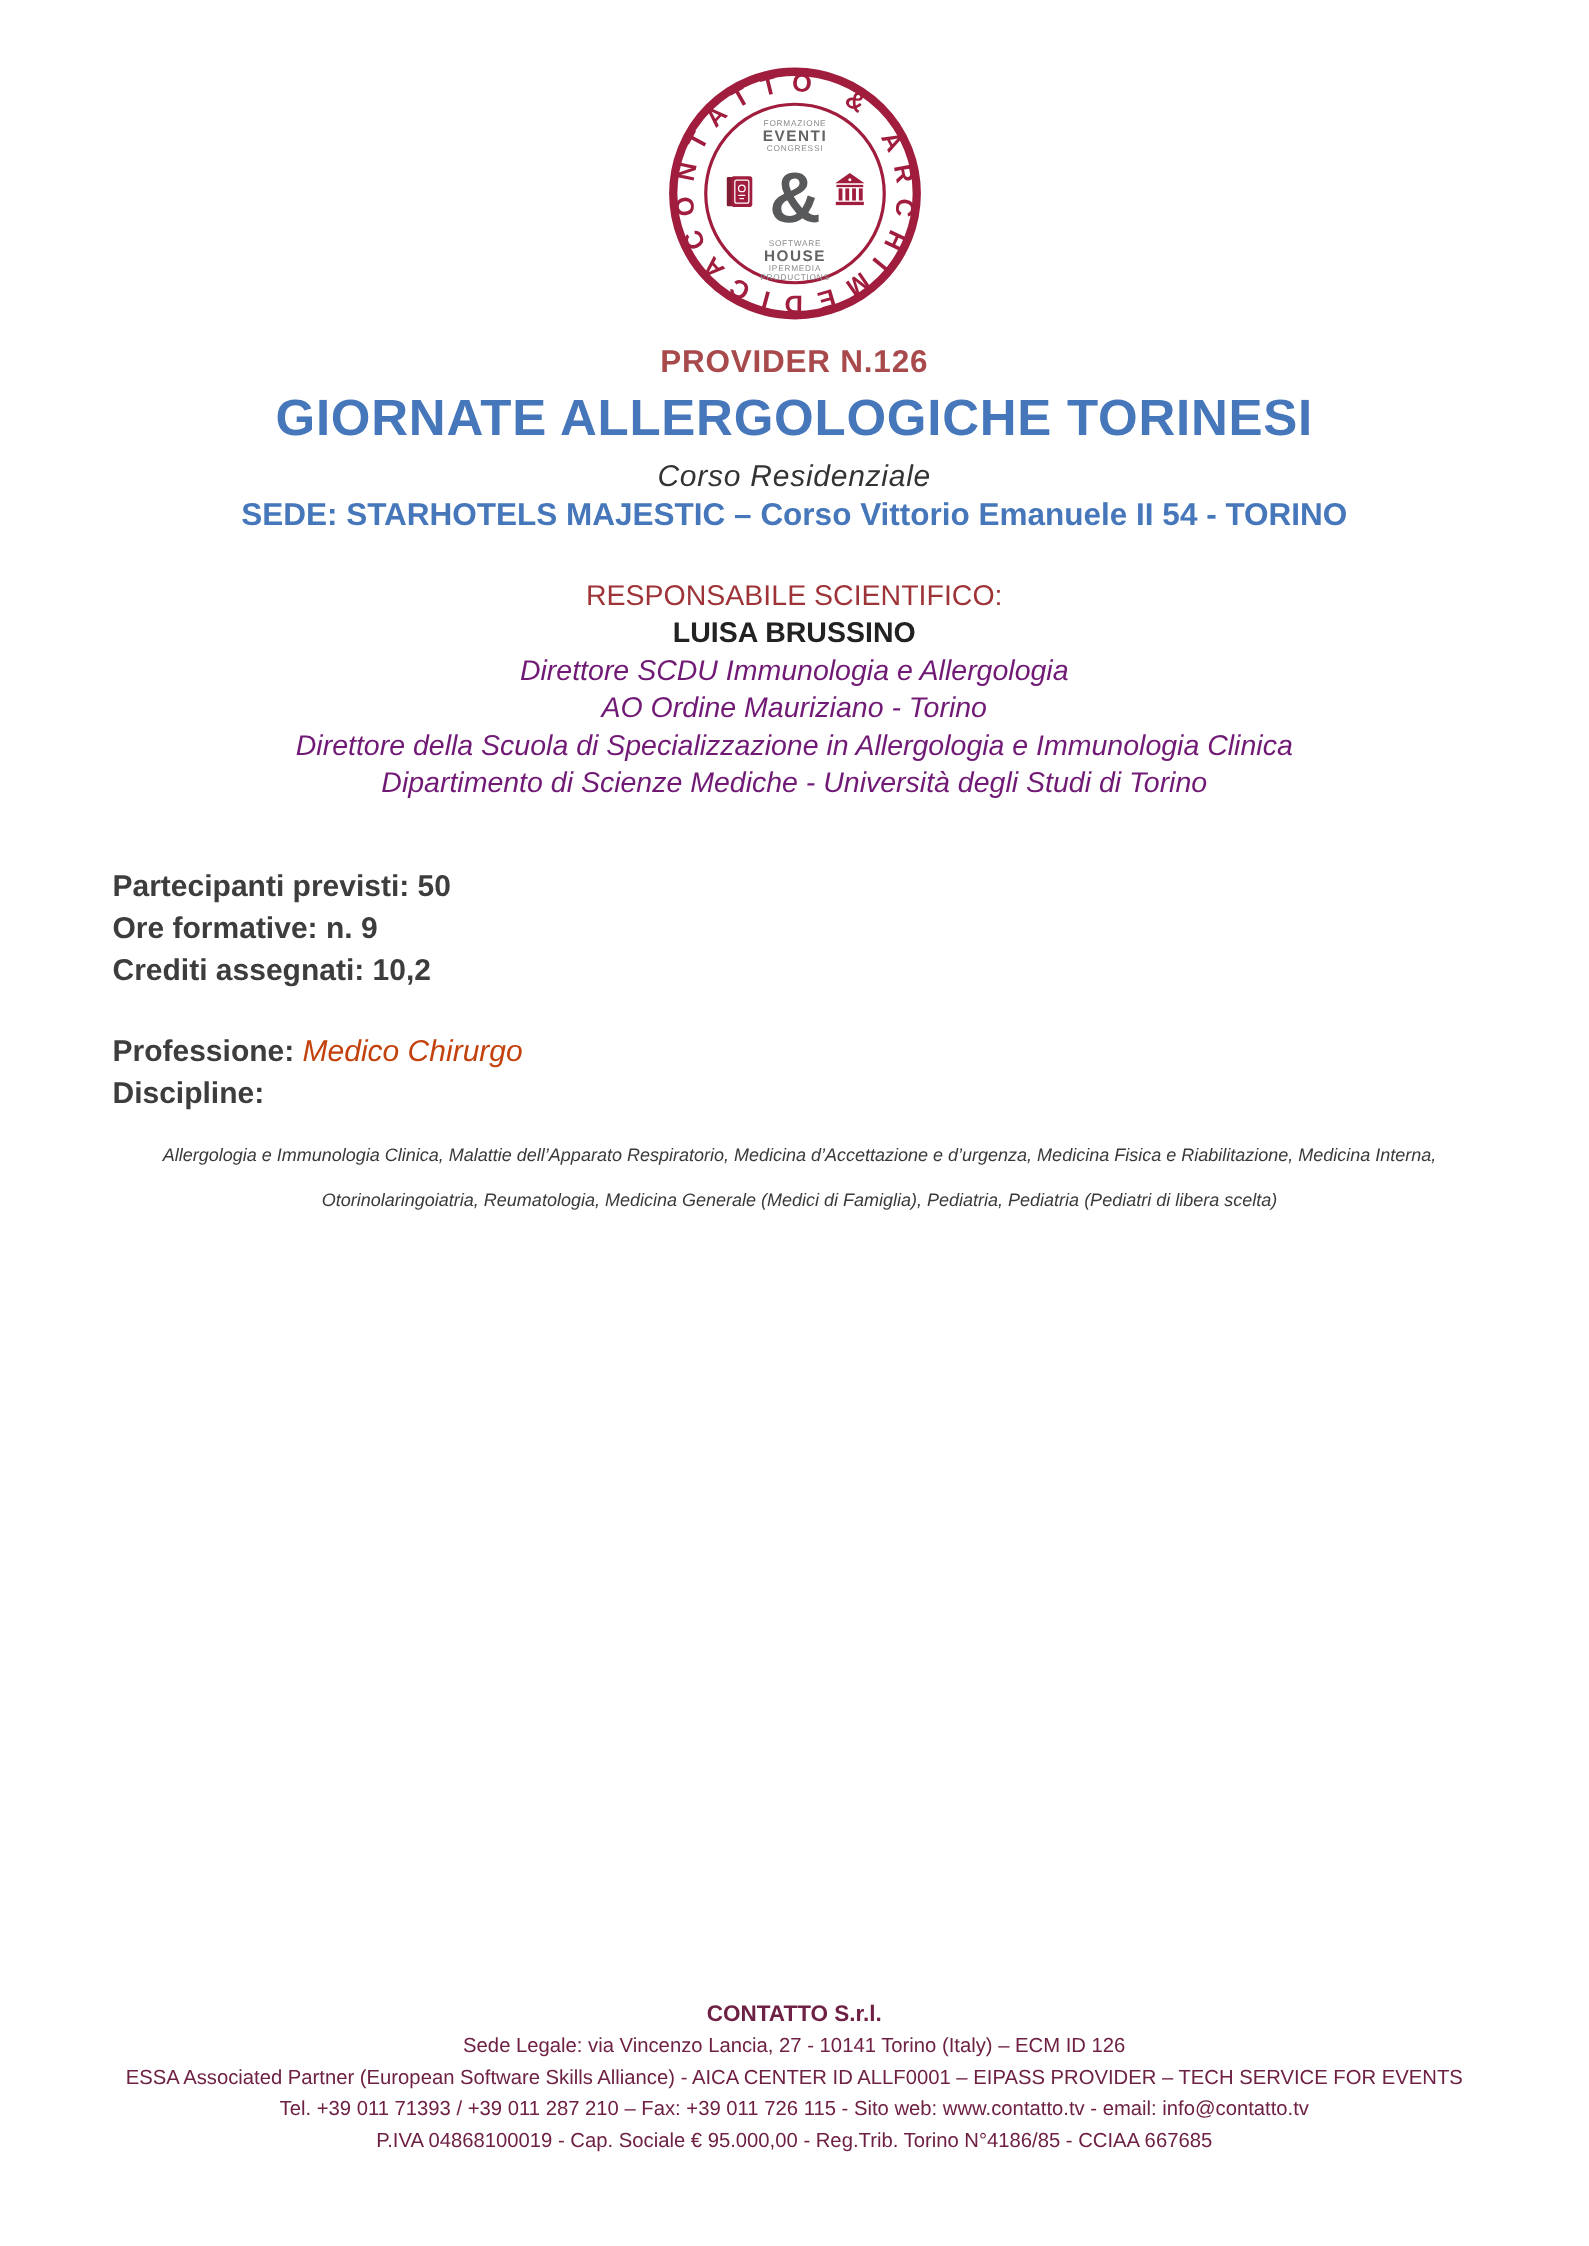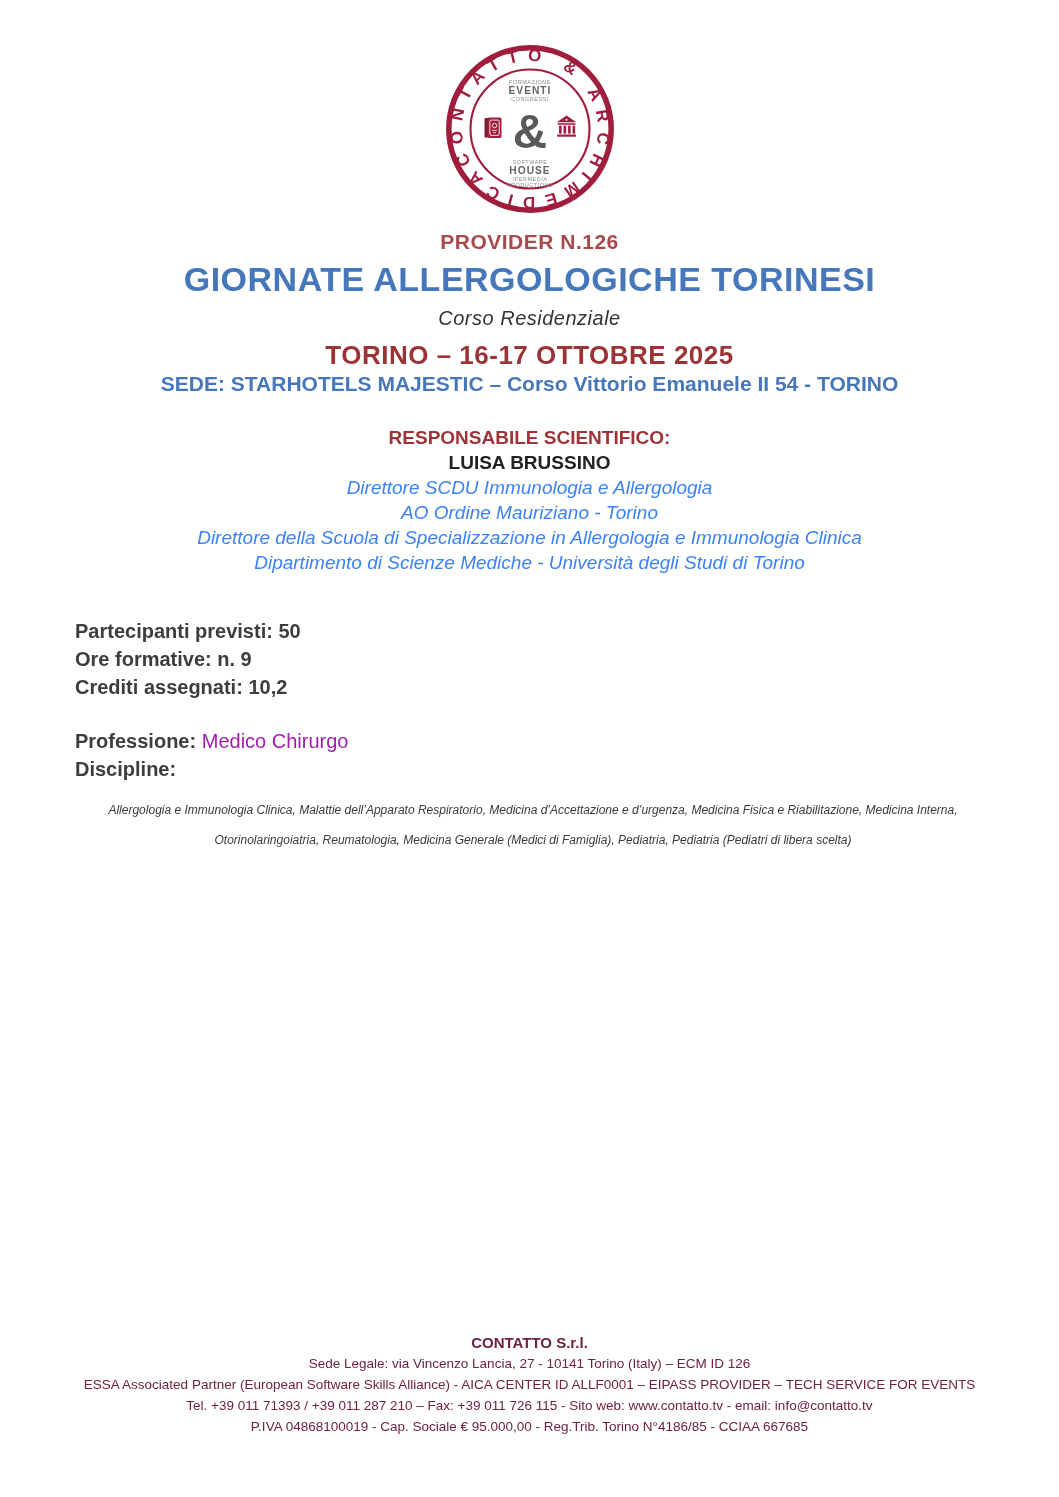--- a/index.html
+++ b/index.html
@@ -26,32 +26,32 @@
   .lg-amp{font-family:"Liberation Sans",sans-serif;font-size:56px;font-weight:bold;fill:#58595b;}
   
   .center{text-align:center;}
   .provider{margin-top:15px;font-size:21px;line-height:25px;color:#a8494c;letter-spacing:.5px;font-weight:bold;}
   .title{margin-top:5px;font-size:34px;line-height:40px;font-weight:bold;color:var(--blue);letter-spacing:.5px;}
   .subtitle{margin-top:6px;font-size:20px;line-height:26px;font-style:italic;color:#333333;letter-spacing:.5px;}
   .dateline{margin-top:8px;font-size:26px;line-height:32px;font-weight:bold;color:#9b3436;letter-spacing:.5px;}
   .venueline{font-size:21px;line-height:26px;font-weight:bold;color:var(--blue);}
   
   .sci{margin-top:28px;}
-  .sci-heading{font-size:19px;line-height:25px;font-weight:bold;color:var(--red);}
+  .sci-heading{font-size:19px;line-height:25px;font-weight:normal;color:var(--red);}
   .sci-name{font-size:19px;line-height:25px;font-weight:bold;color:#222222;}
-  .sci-line{font-size:19px;line-height:25px;font-style:italic;color:#3b82f6;}
+  .sci-line{font-size:19px;line-height:25px;font-style:italic;color:#701a75;}
   
   .stats{margin-top:42px;padding-left:75px;}
   .stat-line{font-size:20px;line-height:28px;font-weight:bold;color:var(--ink2);}
   
   .target{margin-top:26px;padding-left:75px;padding-right:68px;}
   .target-heading{font-size:20px;line-height:28px;font-weight:bold;color:var(--red);}
   .kv-line{font-size:20px;line-height:28px;color:var(--ink2);}
   .kv-label{font-weight:bold;}
-  .kv-value{color:#a21caf;}
+  .kv-value{font-style:italic;color:#c2410c;}
   .disc-par{font-size:12px;line-height:30px;font-style:italic;color:#3a3a3a;margin-top:12px;text-align:center;}
   
   .footer{position:absolute;left:0;top:1332px;width:100%;text-align:center;color:var(--maroon);}
   .footer-company{font-size:15px;line-height:21px;font-weight:bold;}
   .footer-line{font-size:13.5px;line-height:21px;}
 </style>
 </head>
 <body>
 
 <div class="page">
@@ -96,21 +96,20 @@
       <text x="100" y="141" text-anchor="middle" class="lg-small">SOFTWARE</text>
       <text x="100" y="153" text-anchor="middle" class="lg-big">HOUSE</text>
       <text x="100" y="161" text-anchor="middle" class="lg-small">IPERMEDIA</text>
       <text x="100" y="168" text-anchor="middle" class="lg-small">PRODUCTIONS</text>
     </svg>
   </div>
 
   <div class="provider center">PROVIDER N.126</div>
   <div class="title center">GIORNATE ALLERGOLOGICHE TORINESI</div>
   <div class="subtitle center">Corso Residenziale</div>
-  <div class="dateline center">TORINO – 16-17 OTTOBRE 2025</div>
   <div class="venueline center">SEDE: STARHOTELS MAJESTIC – Corso Vittorio Emanuele II 54 - TORINO</div>
 
   <div class="sci center">
     <div class="sci-heading">RESPONSABILE SCIENTIFICO:</div>
     <div class="sci-name">LUISA BRUSSINO</div>
     <div class="sci-line">Direttore SCDU Immunologia e Allergologia</div>
     <div class="sci-line">AO Ordine Mauriziano - Torino</div>
     <div class="sci-line">Direttore della Scuola di Specializzazione in Allergologia e Immunologia Clinica</div>
     <div class="sci-line">Dipartimento di Scienze Mediche - Università degli Studi di Torino</div>
   </div>

